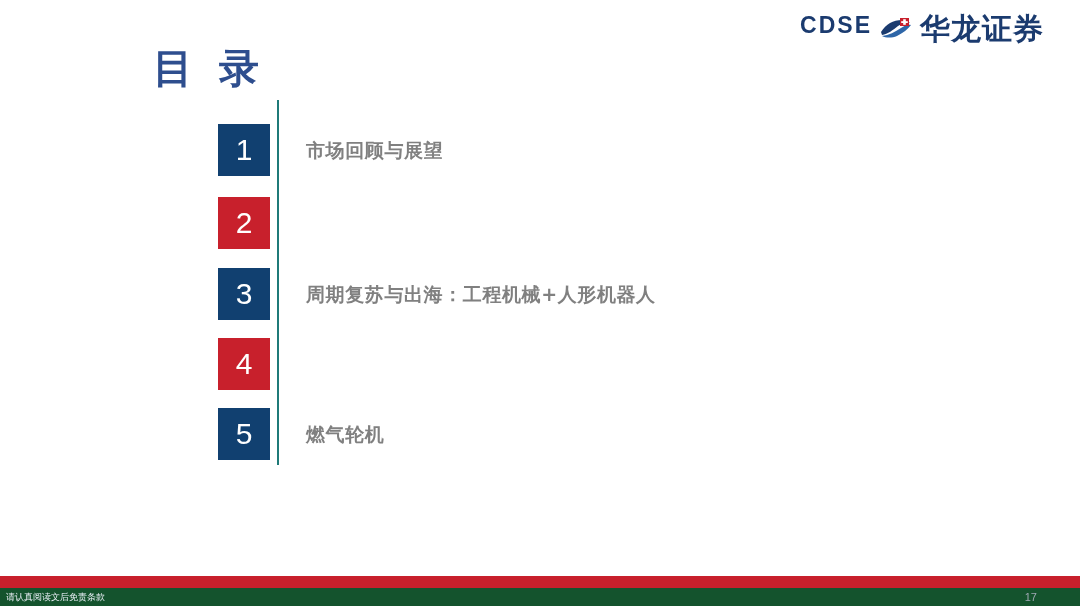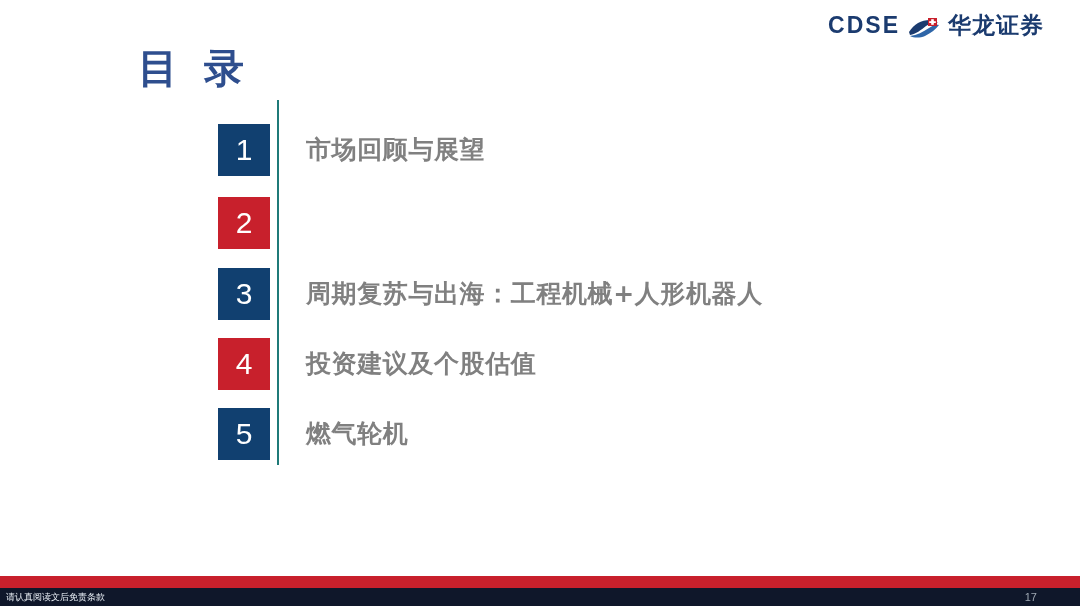--- a/index.html
+++ b/index.html
@@ -41,31 +41,31 @@
     color: #1b3b6f;
     line-height: 1;
   }
   .logo-mark {
     width: 34px;
     height: 28px;
     display: block;
   }
   .logo-cn {
     font-family: Liberation Sans, sans-serif;
-    font-size: 23px;
+    font-size: 30px;
     font-weight: bold;
     letter-spacing: 1px;
     color: #1b3b6f;
     line-height: 1;
   }
 
   
   .title {
     position: absolute;
-    left: 138px;
+    left: 153px;
     top: 44px;
     font-family: "DejaVu Sans", "Liberation Sans", sans-serif;
     font-size: 40px;
     font-weight: bold;
     color: #2e4e8e;
     letter-spacing: 6px;
     line-height: 1.2;
     white-space: nowrap;
     text-align: right;
   }
@@ -106,21 +106,21 @@
     font-weight: 400;
     color: #ffffff;
     line-height: 1;
   }
   .num-blue { background: #114070; }
   .num-red  { background: #c8202c; }
 
   .toc-label {
     margin-left: 36px;
     font-family: "DejaVu Sans", "Liberation Sans", sans-serif;
-    font-size: 25px;
+    font-size: 19px;
     font-weight: bold;
     letter-spacing: 0.6px;
     white-space: nowrap;
     line-height: 1.2;
   }
   .label-gray   { color: #808080; }
   .label-accent { color: #2e4e8e; }
 
   
   .footer-red {
@@ -130,21 +130,21 @@
     width: 1080px;
     height: 12px;
     background: #c8202c;
   }
   .footer-blue {
     position: absolute;
     left: 0;
     bottom: 0;
     width: 1080px;
     height: 18px;
-    background: #0f172a;
+    background: #14532d;
   }
   .footer-note {
     position: absolute;
     left: 6px;
     top: 2px;
     font-family: "DejaVu Sans", "Liberation Sans", sans-serif;
     font-size: 9px;
     color: #e8eef5;
     line-height: 14px;
     white-space: nowrap;
@@ -191,21 +191,20 @@
       <div class="toc-num num-red">2</div>
     </div>
 
     <div class="toc-item" style="top:268px">
       <div class="toc-num num-blue">3</div>
       <div class="toc-label label-gray">周期复苏与出海：工程机械+人形机器人</div>
     </div>
 
     <div class="toc-item" style="top:338px">
       <div class="toc-num num-red">4</div>
-      <div class="toc-label label-gray">投资建议及个股估值</div>
     </div>
 
     <div class="toc-item" style="top:408px">
       <div class="toc-num num-blue">5</div>
       <div class="toc-label label-gray">燃气轮机</div>
     </div>
 
   </div>
 
   <div class="footer-red"></div>

